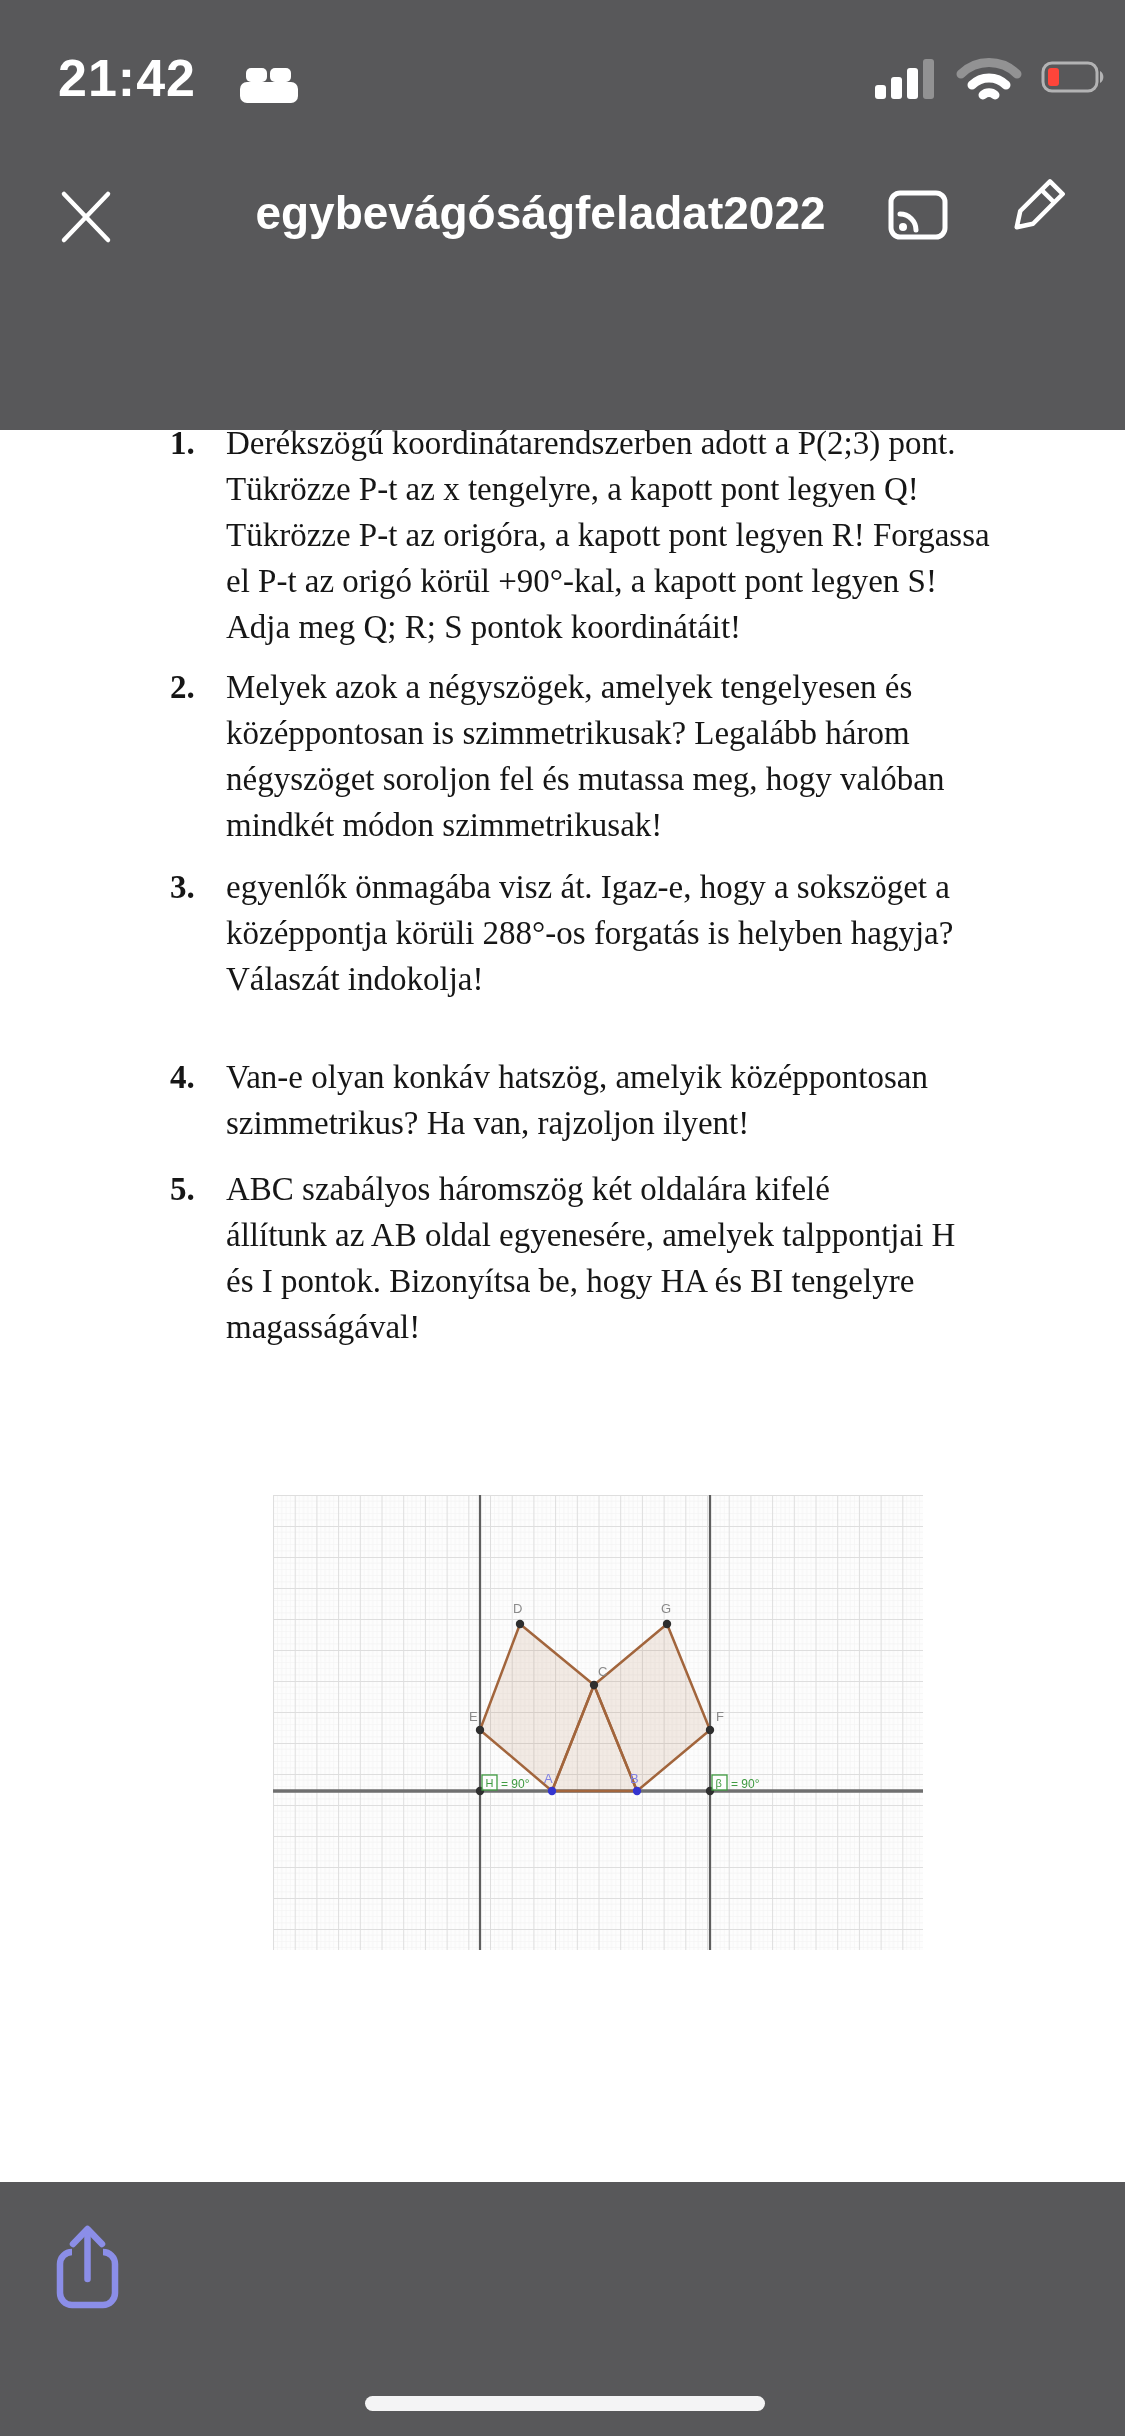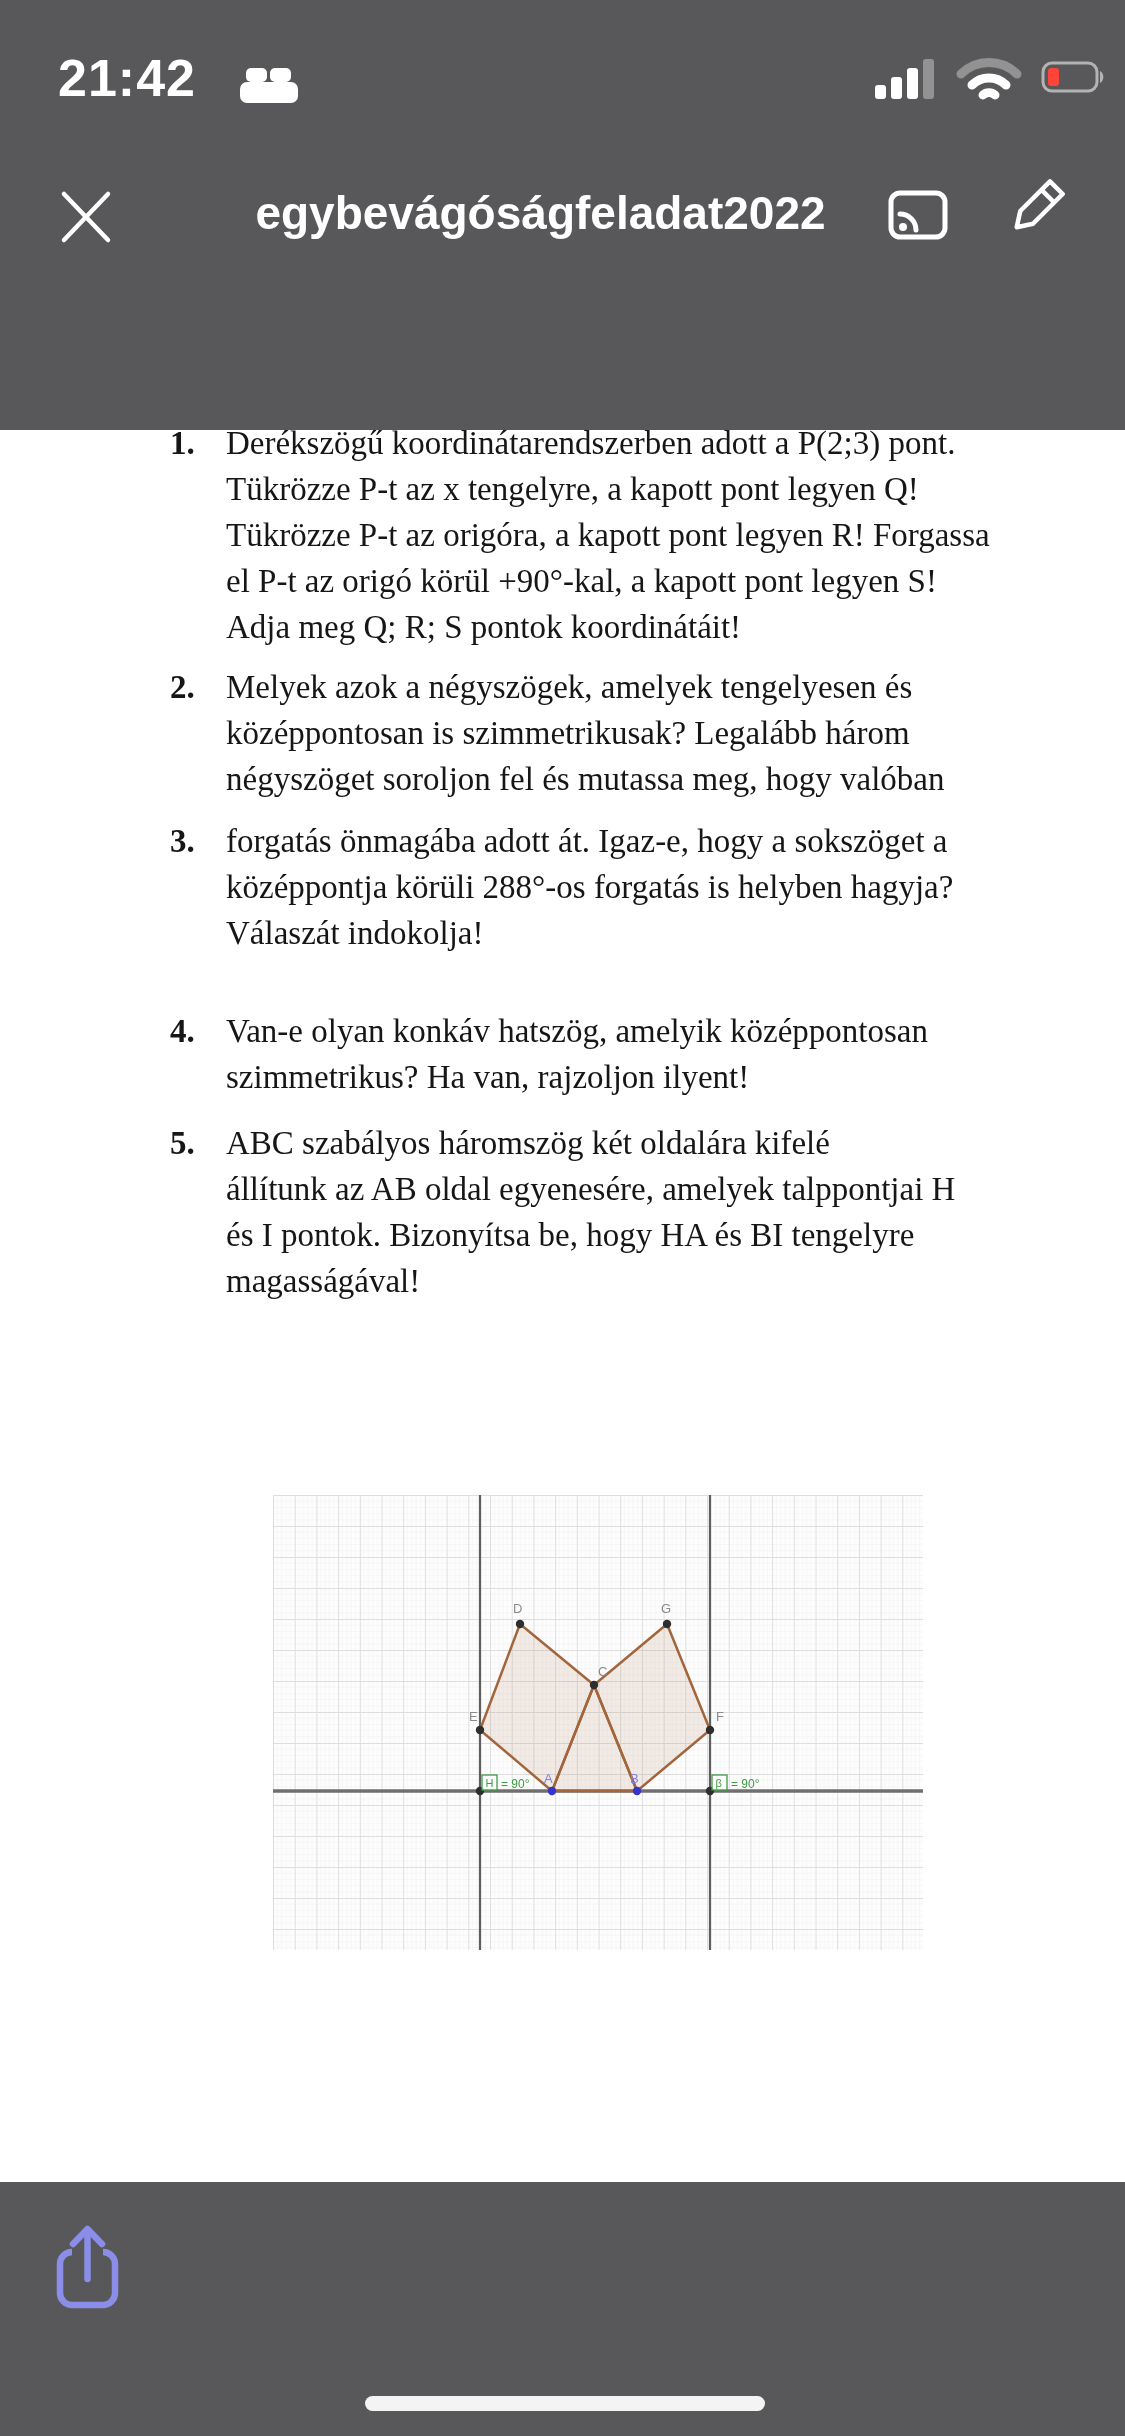--- a/index.html
+++ b/index.html
@@ -110,24 +110,25 @@
           <div class="line">Tükrözze P-t az x tengelyre, a kapott pont legyen Q!</div>
           <div class="line">Tükrözze P-t az origóra, a kapott pont legyen R! Forgassa</div>
           <div class="line">el P-t az origó körül +90°-kal, a kapott pont legyen S!</div>
           <div class="line">Adja meg Q; R; S pontok koordinátáit!</div>
         </div>
         <div class="problem">
           <div class="num">2.</div>
           <div class="line">Melyek azok a négyszögek, amelyek tengelyesen és</div>
           <div class="line">középpontosan is szimmetrikusak? Legalább három</div>
           <div class="line">négyszöget soroljon fel és mutassa meg, hogy valóban</div>
+          <div class="line">mindkét módon szimmetrikusak!</div>
         </div>
         <div class="problem">
           <div class="num">3.</div>
-          <div class="line">forgatás önmagába adott át. Igaz-e, hogy a sokszöget a</div>
+          <div class="line">egyenlők önmagába visz át. Igaz-e, hogy a sokszöget a</div>
           <div class="line">középpontja körüli 288°-os forgatás is helyben hagyja?</div>
           <div class="line">Válaszát indokolja!</div>
         </div>
         <div class="problem">
           <div class="num">4.</div>
           <div class="line">Van-e olyan konkáv hatszög, amelyik középpontosan</div>
           <div class="line">szimmetrikus? Ha van, rajzoljon ilyent!</div>
         </div>
         <div class="problem">
           <div class="num">5.</div>

